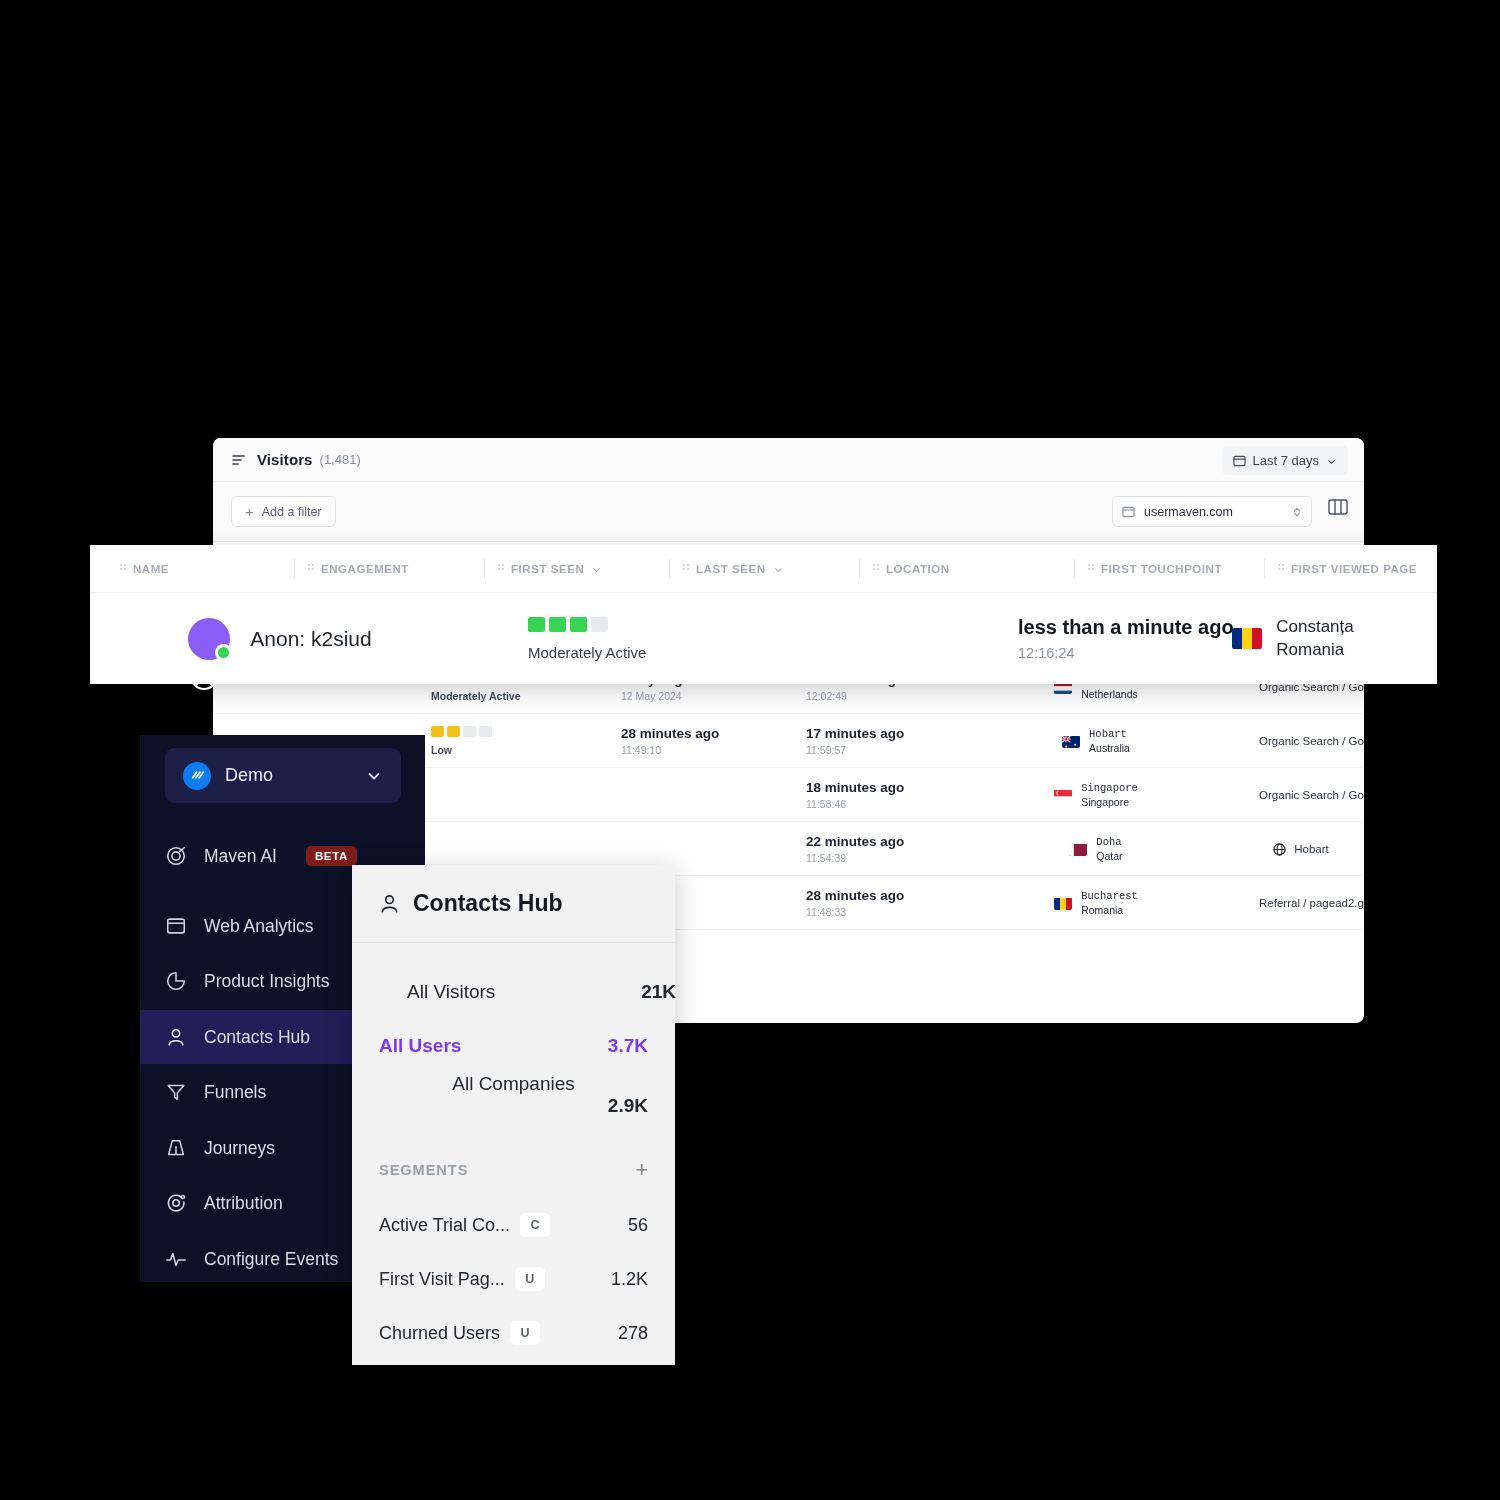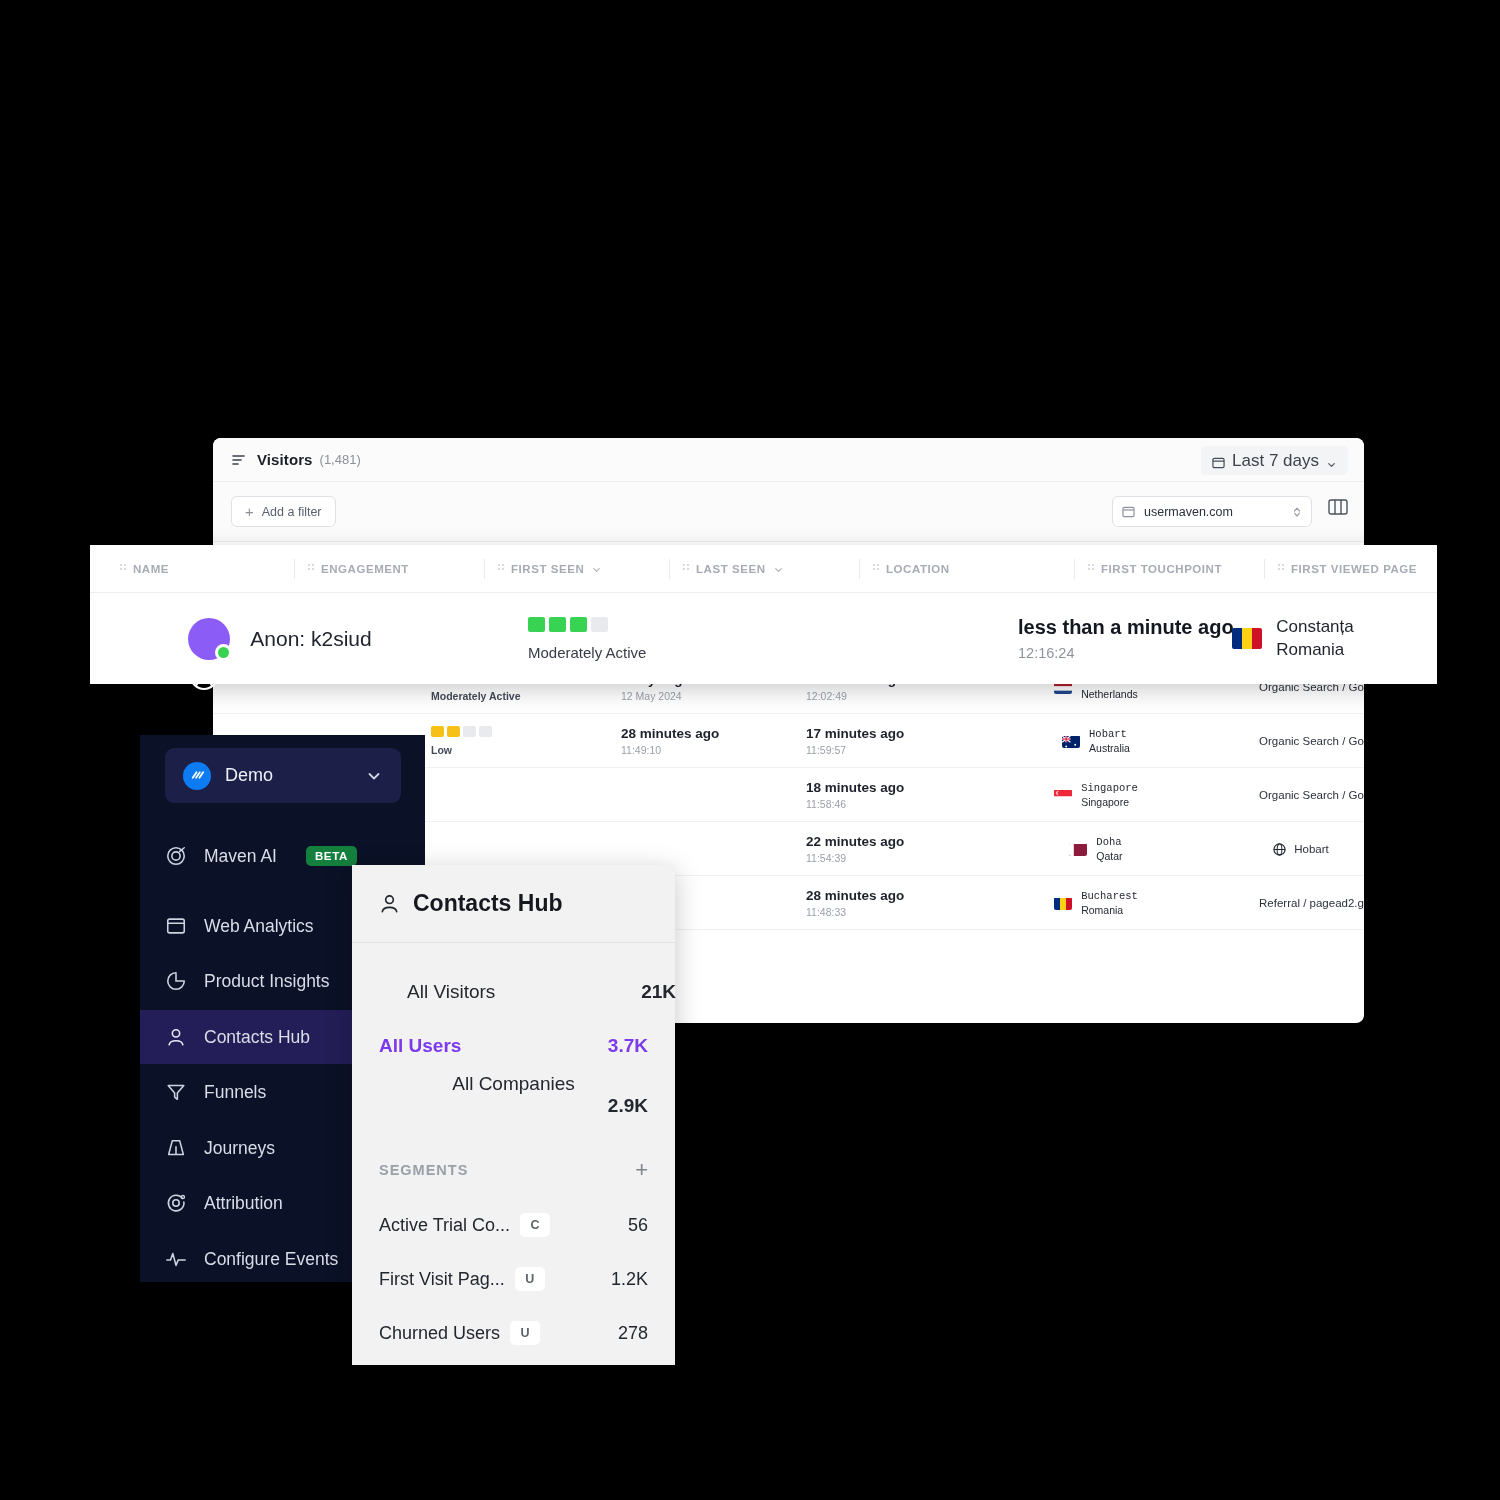--- a/index.html
+++ b/index.html
@@ -29,21 +29,21 @@
     padding: 0 18px;
     position: relative;
   }
   .sort-icon { width: 16px; height: 16px; margin-right: 10px; display:block; }
   .card-title { font-size: 15px; font-weight: 700; color: #1b1f２7; color:#1b1f27; letter-spacing: .1px; }
   .card-count { font-size: 13px; color: #8b909a; margin-left: 7px; }
   .datepick {
     position: absolute; right: 16px; top: 8px;
     height: 29px; display: flex; align-items: center; gap: 7px;
     padding: 0 11px; border-radius: 5px;
-    background: #f3f4f6; font-size: 17px; color: #3d424d;
+    background: #f3f4f6; font-size: 13px; color: #3d424d;
   }
   .datepick .cal { width: 13px; height: 13px; display:block; }
   .chev { width: 11px; height: 11px; display: block; }
 
   .card-filterbar {
     height: 60px; background: #fbfbfc;
     border-bottom: 1px solid #eceef1;
     display: flex; align-items: center; padding: 0 18px;
     position: relative;
   }
@@ -159,21 +159,21 @@
   .ws-chev { margin-left: auto; width: 18px; height: 18px; display:block; }
 
   .nav-item {
     position: absolute; left: 0; width: 285px; height: 54px;
     display: flex; align-items: center; gap: 17px; padding-left: 25px;
   }
   .nav-item .ic { width: 22px; height: 22px; flex: 0 0 22px; display:block; }
   .nav-label { font-size: 17.5px; color: #d9dde8; white-space: nowrap; }
   .nav-item.active { background: #231e57; }
   .badge-beta {
-    margin-left: 12px; background: #15803d; color: #fff;
+    margin-left: 12px; background: #7f1d1d; color: #fff;
     font-size: 11.5px; font-weight: 700; letter-spacing: .6px;
     padding: 4px 9px; border-radius: 5px;
   }
 
   
   .hub {
     position: absolute; left: 352px; top: 865px;
     width: 323px; height: 500px;
     background: #f2f2f3;
     box-shadow: 0 6px 26px rgba(0,0,0,.22);

